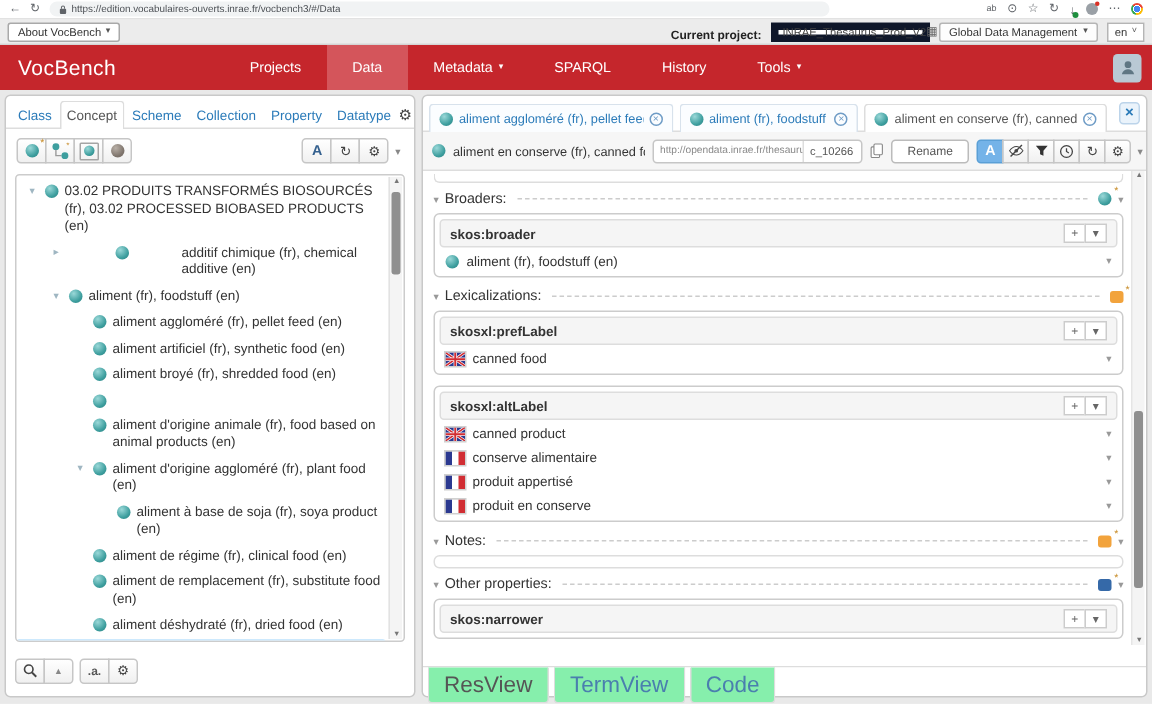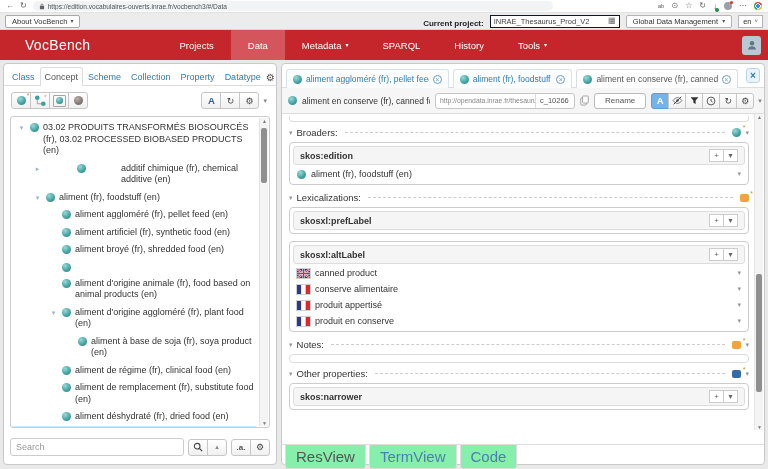--- a/index.html
+++ b/index.html
@@ -16,29 +16,29 @@
   .avatar-dot::after{content:'';position:absolute;right:-1px;top:-1px;width:3px;height:3px;border-radius:50%;background:#d93025}
   .chrome-ball{width:8px;height:8px;border-radius:50%;background:radial-gradient(circle,#4285f4 0 2px,#fff 2px 2.6px,rgba(0,0,0,0) 2.6px),conic-gradient(from -45deg,#ea4335 0 120deg,#fbbc05 0 240deg,#34a853 0 360deg)}
   .dl-ic{position:relative;font-size:8px;color:#5f6368}
   .dl-ic::after{content:'';position:absolute;right:-2px;bottom:-1px;width:4px;height:4px;border-radius:50%;background:#1e8e3e}
 
   
   .meta-bar{position:absolute;top:13px;left:0;right:0;height:17px;background:#ececec;border-bottom:1px solid #d5d5d5;display:flex;align-items:center;padding:0 5px}
   .about-btn{height:13px;border:1px solid #a9a9a9;background:#fff;border-radius:2px;font-size:7.5px;color:#333;display:flex;align-items:center;gap:3px;padding:0 6px}
   .meta-right{margin-left:auto;display:flex;align-items:flex-end;gap:6px}
   .cp-label{font-size:8px;font-weight:bold;color:#222}
-  .proj-box{width:130px;height:13px;background:#fff;border:1px solid #0f172a;display:flex;align-items:center;justify-content:space-between;padding:0 3px;font-size:7.5px;color:#444}
+  .proj-box{width:106px;height:13px;background:#fff;border:5px solid #0f172a;display:flex;align-items:center;justify-content:space-between;padding:0 3px;font-size:7.5px;color:#444}
   .grid-ic{font-size:8px;color:#666;line-height:1}
   .mgmt-btn{height:13px;border:1px solid #b5b5b5;background:#fdfdfd;font-size:7.5px;color:#333;display:flex;align-items:center;gap:4px;padding:0 6px;border-radius:2px}
   .lang-sel{height:13px;border:1px solid #b5b5b5;background:#fff;font-size:7.5px;color:#333;display:flex;align-items:center;gap:3px;padding:0 4px}
   .tiny-caret{font-size:6px;color:#555;line-height:1}
 
   
   .navbar{position:absolute;top:30px;left:0;right:0;height:30px;background:var(--accent-red,#c5262c);display:flex;align-items:center;color:#fff}
-  .brand{font-size:14px;margin:0 72px 0 25px;letter-spacing:.3px}
+  .brand{font-size:14px;margin:0 72px 0 12px;letter-spacing:.3px}
   .nav-menu{display:flex;height:100%}
   .nav-item{display:flex;align-items:center;gap:4px;padding:0 17px;font-size:9.5px;cursor:pointer;white-space:nowrap}
   .nav-item.active{background:#d4555b}
   .nav-caret{font-size:6px;line-height:1}
   .nav-user{margin-left:auto;margin-right:7px;width:19px;height:19px;border-radius:3px;background:#b9c9d4;display:flex;align-items:center;justify-content:center}
 
   
   .panel{position:absolute;background:#fff;border:1px solid #c9c9c9;border-radius:4px}
   .left-panel{left:3px;top:63px;width:274px;height:402px}
   .right-panel{left:281px;top:63px;width:484px;height:402px}
@@ -324,21 +324,20 @@
           </div>
         </div>
       <div class="tree-scroll">
         <span class="scroll-arr" style="top:0">▲</span>
         <div class="scroll-thumb" style="top:10px;height:55px"></div>
         <span class="scroll-arr" style="bottom:0">▼</span>
       </div>
     </div>
 
     <div class="lp-search">
-      <input class="search-input" placeholder="Search" style="">
       <div class="btn-group">
         <span class="btn">
           <svg width="10" height="10" viewBox="0 0 12 12">
               <circle cx="5" cy="5" r="3.4" fill="none" stroke="#444" stroke-width="1.3"></circle>
               <line x1="7.6" y1="7.6" x2="11" y2="11" stroke="#444" stroke-width="1.5"></line>
             </svg>
         </span>
         <span class="btn">
             <span class="dd-caret" style="padding:0">▴</span>
           </span>
@@ -427,67 +426,82 @@
       <div>
           <div class="sec-hdr">
             <span class="sec-caret">▾</span>
             <span class="sec-title">Broaders:</span>
             <span class="sec-line"></span>
             <span class="cdot sparkle"></span>
             <span class="sec-caret">▾</span>
           </div>
           <div class="pred-panel">
             <div class="pred-hdr">
-              <span class="pred-name">skos:edition</span>
+              <span class="pred-name">skos:broader</span>
               <span class="pred-btns">
                 <span class="mini-btn">+</span>
                 <span class="mini-btn">▾</span>
               </span>
             </div>
             <div class="val-row">
               <span class="cdot"></span>
               <span>aliment (fr), foodstuff (en)</span>
               <span class="val-caret">▾</span>
             </div>
           </div>
           <div class="sec-hdr">
             <span class="sec-caret">▾</span>
             <span class="sec-title">Lexicalizations:</span>
             <span class="sec-line"></span>
             <span class="blob orange sparkle"></span>
           </div>
           <div class="pred-panel">
             <div class="pred-hdr">
               <span class="pred-name">skosxl:prefLabel</span>
-              <span class="pred-btns">
-                <span class="mini-btn">+</span>
-                <span class="mini-btn">▾</span>
-              </span>
-            </div>
-          </div>
-          <div class="pred-panel">
-            <div class="pred-hdr">
-              <span class="pred-name">skosxl:altLabel</span>
               <span class="pred-btns">
                 <span class="mini-btn">+</span>
                 <span class="mini-btn">▾</span>
               </span>
             </div>
             <div class="val-row">
               <span class="flag">
                 <svg viewBox="0 0 60 40" width="13" height="9" preserveAspectRatio="none">
                   <rect width="60" height="40" fill="#2b3990"></rect>
                   <path d="M0 0L60 40M60 0L0 40" stroke="#fff" stroke-width="9"></path>
                   <path d="M0 0L60 40M60 0L0 40" stroke="#d12d33" stroke-width="4.5"></path>
                   <rect x="25" width="10" height="40" fill="#fff"></rect>
                   <rect y="15" width="60" height="10" fill="#fff"></rect>
                   <rect x="27" width="6" height="40" fill="#d12d33"></rect>
                   <rect y="17" width="60" height="6" fill="#d12d33"></rect>
                 </svg>
               </span>
+              <span>canned food</span>
+              <span class="val-caret">▾</span>
+            </div>
+          </div>
+          <div class="pred-panel">
+            <div class="pred-hdr">
+              <span class="pred-name">skosxl:altLabel</span>
+              <span class="pred-btns">
+                <span class="mini-btn">+</span>
+                <span class="mini-btn">▾</span>
+              </span>
+            </div>
+            <div class="val-row">
+              <span class="flag">
+                <svg viewBox="0 0 60 40" width="13" height="9" preserveAspectRatio="none">
+                  <rect width="60" height="40" fill="#2b3990"></rect>
+                  <path d="M0 0L60 40M60 0L0 40" stroke="#fff" stroke-width="9"></path>
+                  <path d="M0 0L60 40M60 0L0 40" stroke="#d12d33" stroke-width="4.5"></path>
+                  <rect x="25" width="10" height="40" fill="#fff"></rect>
+                  <rect y="15" width="60" height="10" fill="#fff"></rect>
+                  <rect x="27" width="6" height="40" fill="#d12d33"></rect>
+                  <rect y="17" width="60" height="6" fill="#d12d33"></rect>
+                </svg>
+              </span>
               <span>canned product</span>
               <span class="val-caret">▾</span>
             </div>
             <div class="val-row">
               <span class="flag">
                 <svg viewBox="0 0 60 40" width="13" height="9" preserveAspectRatio="none">
                   <rect width="20" height="40" fill="#2b3990"></rect>
                   <rect x="20" width="20" height="40" fill="#fff"></rect>
                   <rect x="40" width="20" height="40" fill="#d12d33"></rect>
                 </svg>

